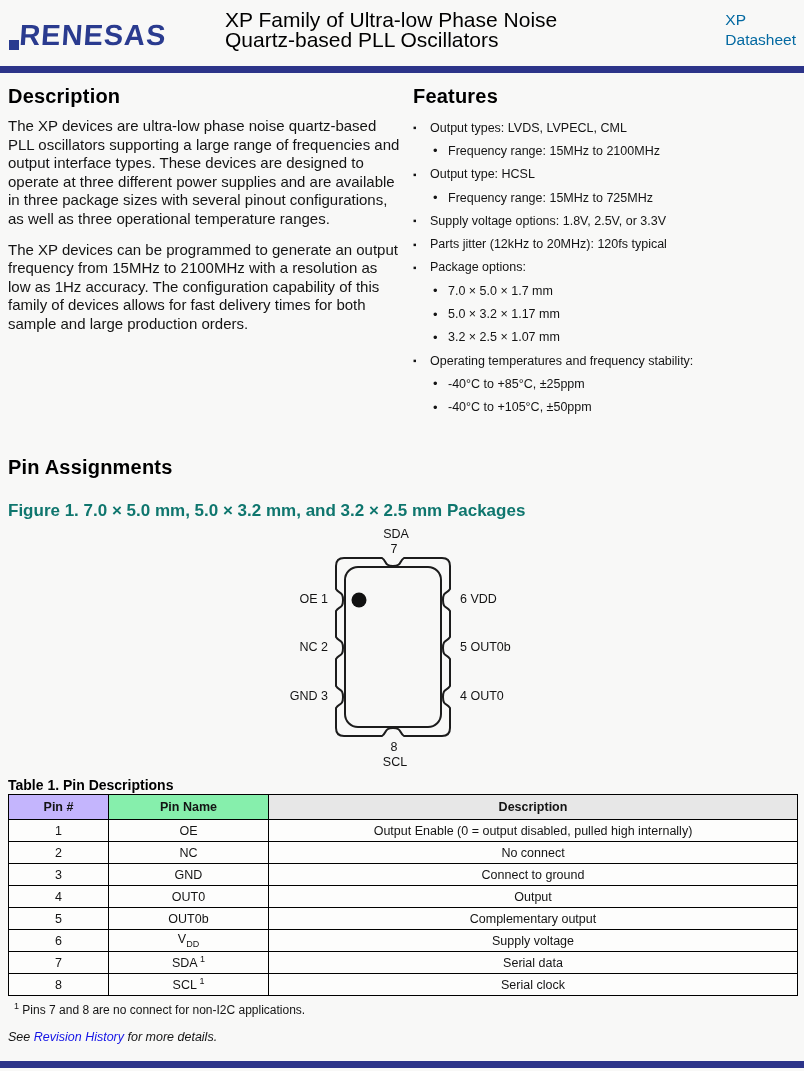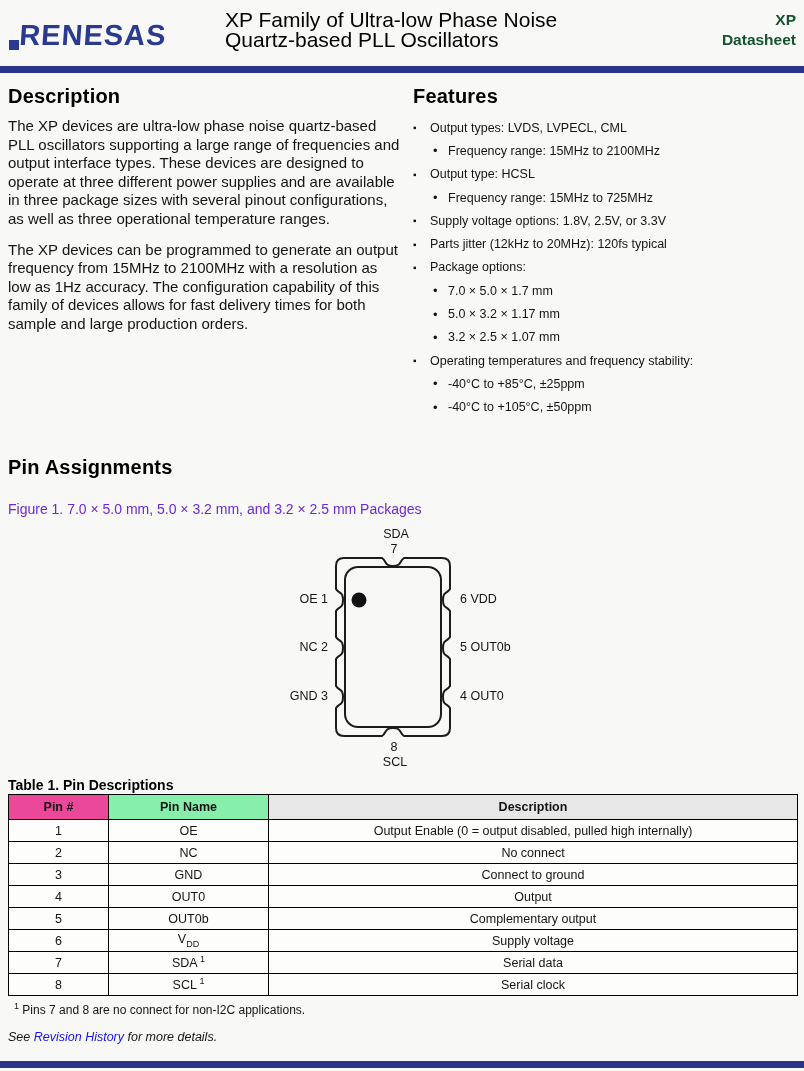--- a/index.html
+++ b/index.html
@@ -6,40 +6,40 @@
   body{
     width:804px;height:1071px;position:relative;overflow:hidden;
     background:#f8f8f7;color:#111;
     font-family:"Liberation Sans", sans-serif;
     -webkit-font-smoothing:antialiased;
   }
   .abs{position:absolute;}
   
   .logo{left:8px;top:12px;}
   .title-block{left:213px;top:10px;font-weight:normal;font-size:21px;line-height:20px;color:#000;margin-left:12px;}
-  .doc-block{right:8px;top:10px;text-align:right;font-weight:bold;font-size:15.5px;line-height:20px;color:#14532d;}
+  .doc-block{right:8px;top:10px;text-align:left;font-weight:normal;font-size:15.5px;line-height:20px;color:#0369a1;}
   .accent-bar{left:0;width:804px;height:7px;background:#2c3489;}
   .bar-top{top:66px;}
   .bar-bottom{top:1061px;}
   
   .h1{font-weight:bold;font-size:20px;color:#000;letter-spacing:0.2px;}
   .desc-heading{left:8px;top:85px;}
   .features-heading{left:413px;top:85px;}
   .pin-heading{left:8px;top:456px;}
   
   .desc-body{left:8px;top:117px;width:394px;font-size:15px;line-height:18.6px;color:#141414;}
   .desc-body p{margin:0 0 12px 0;}
   
   .features-list{left:413px;top:116px;width:391px;font-size:12.5px;color:#141414;}
   .feat-item{display:flex;align-items:center;height:23.3px;}
   .feat-item .bullet{width:17px;flex:0 0 17px;font-size:10px;color:#141414;}
   .feat-item.lvl2{padding-left:20px;}
   .feat-item.lvl2 .bullet{font-size:13px;flex-basis:15px;width:15px;}
   
-  .fig-caption{left:8px;top:501px;font-weight:normal;font-size:14px;color:#6d28d9;}
+  .fig-caption{left:8px;top:501px;font-weight:bold;font-size:17px;color:#0f766e;}
   .diagram-svg{left:0;top:525px;}
   .pin-label{font-size:12.5px;color:#141414;white-space:nowrap;}
   .lab-center{transform:translateX(-50%);}
   .lab-right{text-align:right;}
   
   .table-caption{left:8px;top:777px;font-weight:bold;font-size:14px;color:#000;}
   table.pin-table{left:8px;top:794px;width:789px;border-collapse:collapse;table-layout:fixed;
     font-size:12.5px;color:#141414;background:#fdfdfc;}
   table.pin-table th,table.pin-table td{
     border:1.4px solid #000;text-align:center;padding:0 4px;overflow:hidden;white-space:nowrap;}
@@ -176,21 +176,21 @@
 <div class="abs table-caption">Table 1.  Pin Descriptions</div>
 
 <table class="abs pin-table">
   <colgroup>
       <col class="c1">
       <col class="c2">
       <col class="c3">
     </colgroup>
   <thead>
     <tr id="pin-table-head-row">
-        <th style="background: #ec4899;">Pin #</th>
+        <th style="background: #c4b5fd;">Pin #</th>
         <th style="background: #86efac;">Pin Name</th>
         <th style="background: rgb(231, 231, 231);">Description</th>
       </tr>
   </thead>
   <tbody id="pin-table-body">
       <tr>
         <td>1</td>
         <td>OE</td>
         <td>Output Enable (0 = output disabled, pulled high internally)</td>
       </tr>

